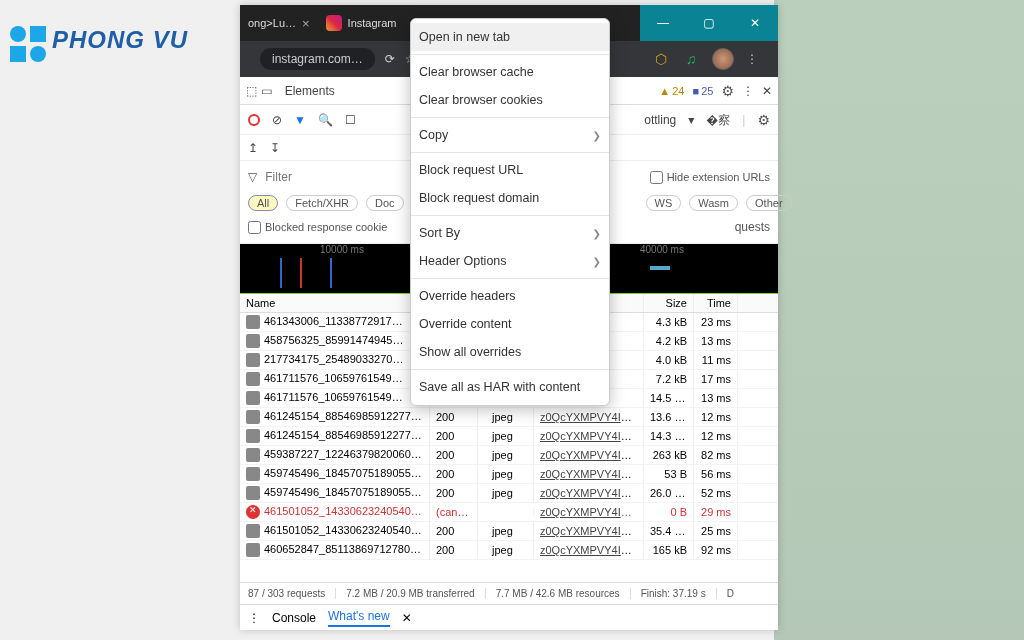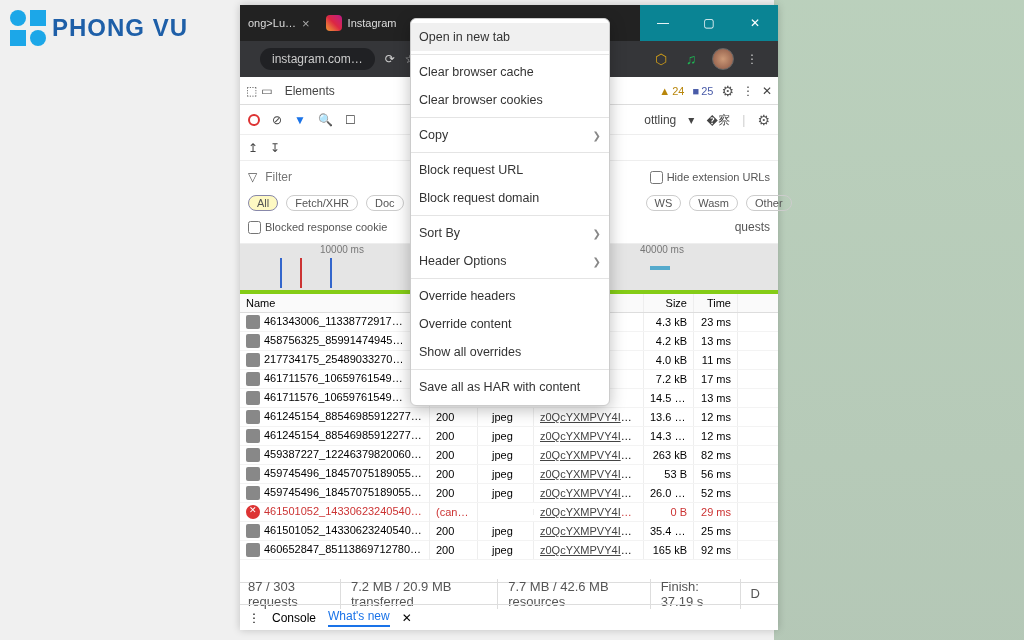--- a/index.html
+++ b/index.html
@@ -1,18 +1,18 @@
 <!DOCTYPE html>
 <html><head>
 <meta charset="utf-8">
 <style>
 * { margin: 0; padding: 0; box-sizing: border-box; font-family: "Segoe UI", Arial, sans-serif; }
 body { background: #f0f0f0; width: 1024px; height: 640px; overflow: hidden; position: relative; }
 
-.logo-area { position: absolute; left: 10px; top: 10px; display: flex; align-items: center; gap: 6px; }
+.logo-area { position: absolute; left: 10px; top: 26px; display: flex; align-items: flex-start; gap: 6px; font-style: italic; }
 .logo-dots { display: grid; grid-template-columns: 16px 16px; gap: 4px; }
 .logo-dot { width: 16px; height: 16px; background: #1ca7e8; }
 .logo-dot:nth-child(1), .logo-dot:nth-child(4) { border-radius: 50%; }
 .logo-text { font-size: 24px; font-weight: 700; color: #1e5fa8; letter-spacing: 1px; }
 
 .window { position: absolute; left: 240px; top: 5px; width: 538px; height: 625px; background: #fff; display: flex; flex-direction: column; box-shadow: 0 0 8px rgba(0,0,0,.2); }
 
 .titlebar { height: 36px; background: #222; display: flex; align-items: center; color: #ddd; position: relative; }
 .tab { height: 36px; display: flex; align-items: center; padding: 0 8px; font-size: 11px; gap: 6px; }
 .tab .x { font-size: 13px; color: #aaa; cursor: pointer; }
@@ -44,40 +44,40 @@
 .net-row2 { height: 26px; border-bottom: 1px solid #eee; display: flex; align-items: center; padding: 0 8px; gap: 12px; font-size: 12px; color: #444; }
 
 .filterbar { border-bottom: 1px solid #eee; padding: 4px 8px; font-size: 12px; color: #555; }
 .filterbar .row { display: flex; align-items: center; gap: 8px; height: 24px; }
 .filter-input { flex: 0 0 120px; }
 .pill { border: 1px solid #ccc; border-radius: 10px; padding: 1px 8px; font-size: 11px; cursor: pointer; }
 .pill.active { background: #fef9c3; border-color: #88a; }
 .chk { display: flex; align-items: center; gap: 4px; font-size: 11px; }
 .pill-row { display: flex; gap: 4px; flex-wrap: nowrap; margin-top: 2px; }
 
-.timeline { height: 50px; border-bottom: 4px solid #84cc16; position: relative; background: #e5e5e5; text-align: right; }
+.timeline { height: 50px; border-bottom: 1px solid #84cc16; position: relative; background: #000000; text-align: right; }
 .timeline .tick { position: absolute; top: 0; font-size: 10px; color: #777; }
 
 .table { flex: 1; overflow: auto; font-size: 11px; }
 .thead { display: flex; border-bottom: 1px solid #ddd; background: #fafafa; position: sticky; top: 0; }
 .th, .td { padding: 3px 6px; border-right: 1px solid #eee; overflow: hidden; white-space: nowrap; text-overflow: ellipsis; }
 .col-name { flex: 0 0 190px; }
 .col-status { flex: 0 0 48px; }
 .col-type { flex: 0 0 48px; margin-left: 8px; }
 .col-init { flex: 0 0 110px; }
 .col-size { flex: 0 0 50px; text-align: right; }
 .col-time { flex: 0 0 44px; text-align: right; }
 .tr { display: flex; border-bottom: 1px solid #f3f3f3; height: 19px; align-items: center; }
 .tr.cancel { color: #c33; }
 .td a { color: #444; text-decoration: underline; }
 .favicon { width: 14px; height: 14px; background: #888; display: inline-block; vertical-align: middle; margin-right: 4px; border-radius: 2px; }
 .favicon.err { background: #d33; border-radius: 50%; position: relative; }
 .favicon.err::after { content: "✕"; color: #fff; font-size: 9px; position: absolute; left: 3px; top: 0; }
 
-.statusbar { height: 22px; border-top: 1px solid #ddd; display: flex; align-items: center; font-size: 13px; color: #555; padding: 0 8px; gap: 10px; }
+.statusbar { height: 22px; border-top: 1px solid #ddd; display: flex; align-items: center; font-size: 10px; color: #555; padding: 0 8px; gap: 10px; }
 .statusbar span { border-right: 1px solid #ddd; padding-right: 10px; }
 .statusbar span:last-child { border: none; }
 
 .drawer { height: 26px; border-top: 1px solid #ddd; display: flex; align-items: center; gap: 12px; padding: 0 8px; font-size: 12px; }
 .drawer .active { color: #1a73e8; border-bottom: 2px solid #1a73e8; padding-bottom: 2px; }
 
 
 .ctxmenu { position: absolute; left: 410px; top: 18px; width: 200px; background: #fff; border: 1px solid #ccc; border-radius: 6px; box-shadow: 0 4px 16px rgba(0,0,0,.25); font-size: 12.5px; color: #333; z-index: 50; padding: 4px 0; }
 .ctxitem { padding: 7px 8px; display: flex; justify-content: space-between; align-items: center; cursor: default; }
 .ctxitem.hover { background: #f0f0f0; }

